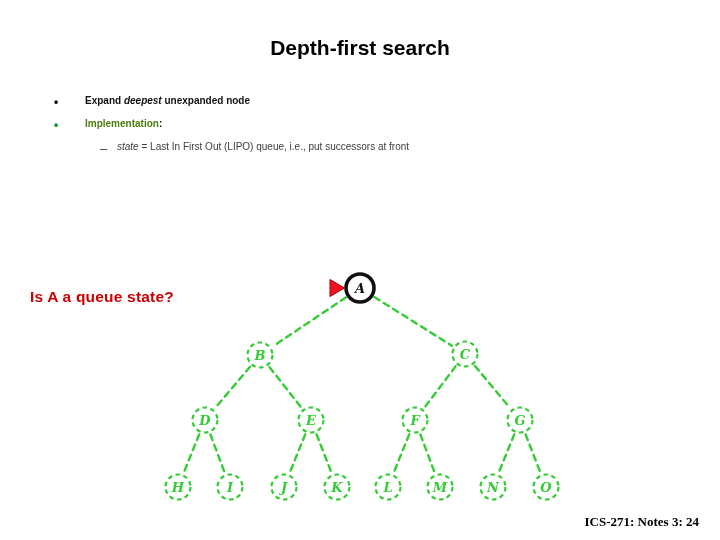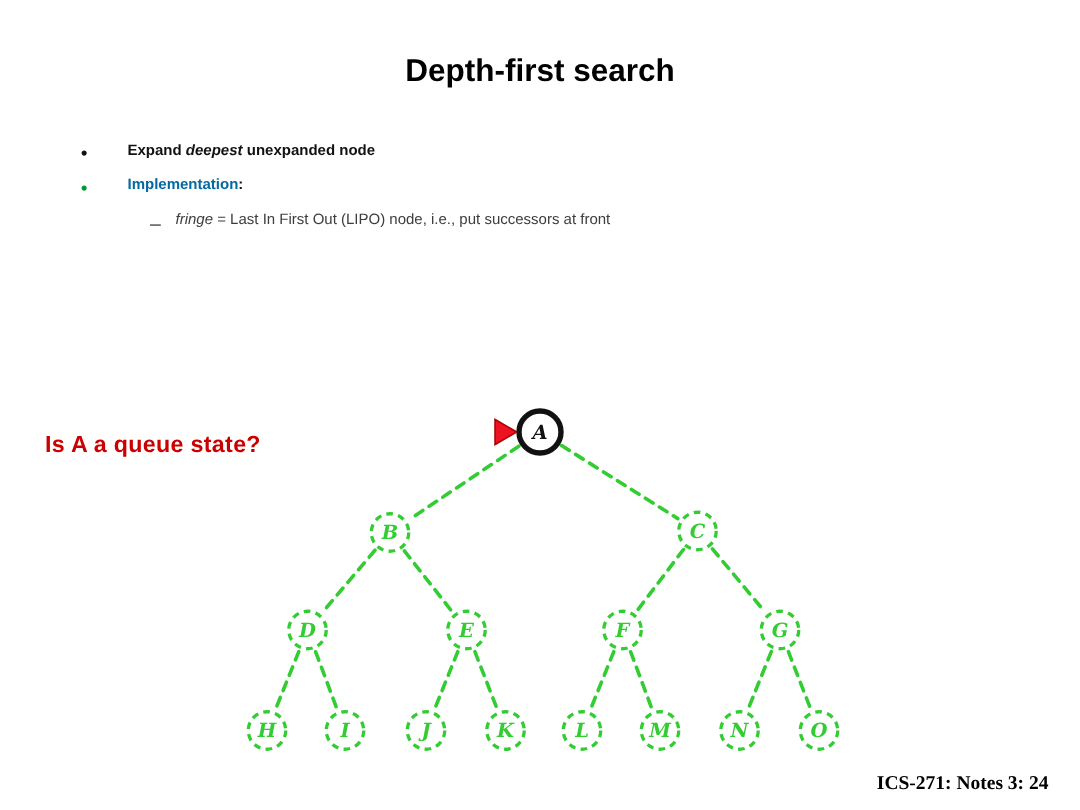--- a/index.html
+++ b/index.html
@@ -19,21 +19,21 @@
   .line1 { top:0; }
   .line2 { top:23px; }
   .line3 { top:46px; }
   .marker { position:absolute; left:54px; top:0; font-size:12px; font-weight:bold; }
   .marker.green { color:#009933; }
   .marker.dash { left:100px; font-weight:normal; color:#3d3d3d; font-size:13px; }
   .btext { position:absolute; left:85px; top:0; font-size:10px; font-weight:bold; color:#111; }
   .btext.sub { left:117px; font-weight:normal; color:#3d3d3d; }
   .seg { white-space:pre; }
   .seg.i { font-style:italic; }
-  .seg.green { color:#0369a1; }
+  .seg.green { color:#4d7c0f; }
   .question {
     position:absolute; left:30px; top:288px;
     font-size:15.5px; font-weight:bold; color:#cc0000;
     letter-spacing:0.2px;
   }
   .footer {
     position:absolute; right:21px; top:514px;
     font-family:Liberation Serif, serif;
     font-size:13px; font-weight:bold; color:#000;
   }
@@ -50,21 +50,21 @@
     <div class="line line1">
       <span class="marker">•</span>
       <span class="btext"><span class="seg">Expand </span><span class="seg i">deepest</span><span class="seg"> unexpanded node</span></span>
     </div>
     <div class="line line2">
       <span class="marker green">•</span>
       <span class="btext"><span class="seg green">Implementation</span><span class="seg">:</span></span>
     </div>
     <div class="line line3">
       <span class="marker dash">–</span>
-      <span class="btext sub"><span class="seg i">fringe</span><span class="seg"> = Last In First Out (LIPO) node, i.e., put successors at front</span></span>
+      <span class="btext sub"><span class="seg i">state</span><span class="seg"> = Last In First Out (LIPO) queue, i.e., put successors at front</span></span>
     </div>
   </div>
 
   <div class="question">Is A a queue state?</div>
 
   <svg class="tree" id="tree-svg" width="720" height="540" viewBox="0 0 720 540">
       <line x1="345.87691037449355" y1="297.4624700490893" x2="272.87693465855" y2="346.3724537787715" stroke="#33cc33" stroke-width="2.4" stroke-dasharray="6 5" stroke-linecap="round"></line>
       <line x1="374.3928213365871" y1="297.04691626871187" x2="451.8771334872294" y2="345.75134104911564" stroke="#33cc33" stroke-width="2.4" stroke-dasharray="6 5" stroke-linecap="round"></line>
       <line x1="249.98789525727432" y1="366.83248742322127" x2="215.01210474272568" y2="408.16751257677873" stroke="#33cc33" stroke-width="2.4" stroke-dasharray="6 5" stroke-linecap="round"></line>
       <line x1="269.56794636871575" y1="367.19444145032395" x2="301.43205363128425" y2="407.80555854967605" stroke="#33cc33" stroke-width="2.4" stroke-dasharray="6 5" stroke-linecap="round"></line>

